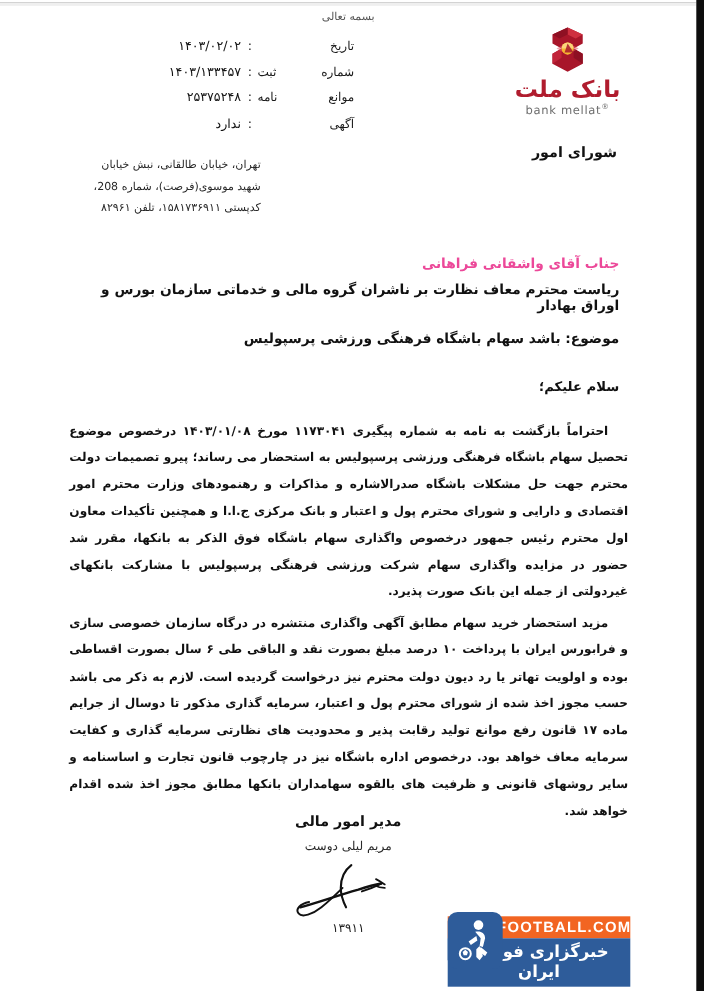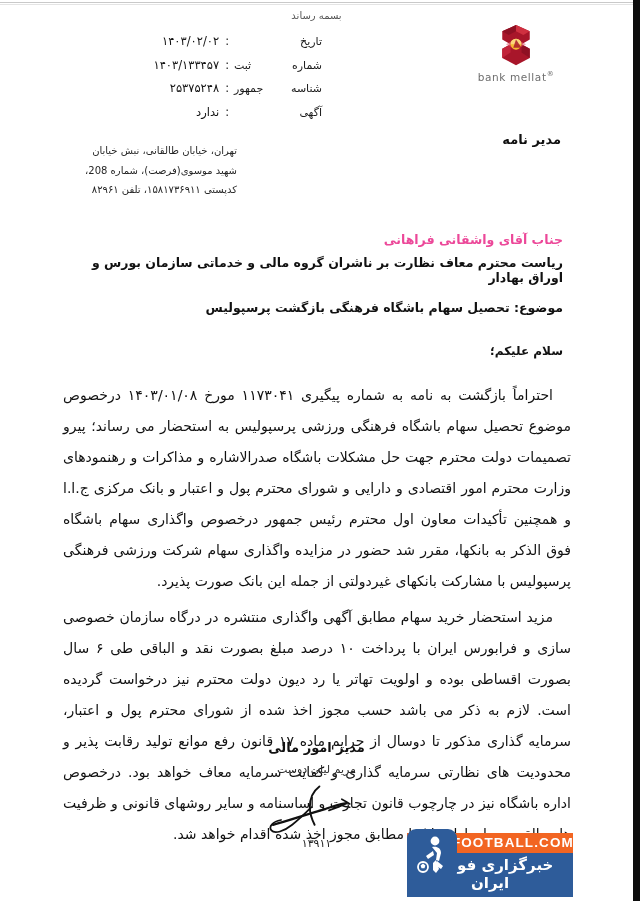--- a/index.html
+++ b/index.html
@@ -190,22 +190,22 @@
     font-weight: bold;
     color: #111;
   }
   .body-text {
     position: absolute;
     top: 380px;
     right: 62px;
     width: 508px;
     direction: rtl;
     text-align: justify;
-    font-size: 14px;
-    font-weight: normal;
+    font-size: 11px;
+    font-weight: bold;
     line-height: 2.22;
     color: #111;
   }
   .body-text p { margin: 0 0 4px 0; text-indent: 18px; }
   .body-text p:last-child { margin-bottom: 0; }
 
   
   .signature {
     position: absolute;
     top: 740px;
@@ -282,74 +282,75 @@
 </head>
 <body>
 
 <div id="page">
 
   <div class="sheet">
 
     <div class="top-rule"></div>
     <div class="top-rule2"></div>
 
-    <div class="basmala">بسمه رساند</div>
+    <div class="basmala">بسمه تعالی</div>
 
     <div class="logo-block">
       <svg class="logo-mark" viewBox="0 0 100 96">
         <path d="M50 2 L80 16 L80 34 L62 44 L80 54 L80 74 L50 90 L20 74 L20 54 L38 44 L20 34 L20 16 Z" fill="#a8162a"></path>
         <path d="M50 2 L80 16 L66 24 L50 16 Z" fill="#cf3040"></path>
         <path d="M20 16 L50 2 L50 16 L34 24 Z" fill="#8e1023"></path>
         <path d="M20 54 L38 44 L38 62 L20 74 Z" fill="#c2243a"></path>
         <path d="M80 54 L80 74 L62 62 L62 44 Z" fill="#8e1023"></path>
         <path d="M28 44 L50 32 L72 44 L50 56 Z" fill="#e3556a" opacity=".55"></path>
         <circle cx="50" cy="44" r="12" fill="#f5b731"></circle>
         <path d="M38 44 a12 12 0 0 1 24 0 z" fill="#fbd57a"></path>
         <path d="M50 34 L62 52 L44 52 Z" fill="#a8162a" opacity=".85"></path>
       </svg>
+      <div class="logo-fa">بانک ملت</div>
       <div class="logo-en"><span>bank mellat</span><sup>®</sup></div>
     </div>
 
     <div class="meta">
       <div class="meta-row">
         <span class="meta-label">تاریخ</span>
         <span class="meta-colon">:</span>
         <span class="meta-value">۱۴۰۳/۰۲/۰۲</span>
       </div>
       <div class="meta-row">
         <span class="meta-label">شماره ثبت</span>
         <span class="meta-colon">:</span>
         <span class="meta-value">۱۴۰۳/۱۳۳۴۵۷</span>
       </div>
       <div class="meta-row">
-        <span class="meta-label">شناسه جمهور</span>
+        <span class="meta-label">موانع نامه</span>
         <span class="meta-colon">:</span>
         <span class="meta-value">۲۵۳۷۵۲۴۸</span>
       </div>
       <div class="meta-row">
         <span class="meta-label">آگهی</span>
         <span class="meta-colon">:</span>
         <span class="meta-value">ندارد</span>
       </div>
     </div>
 
     <div class="address">
       <div>تهران، خیابان طالقانی، نبش خیابان</div>
       <div>شهید موسوی(فرصت)، شماره 208،</div>
       <div>کدپستی ۱۵۸۱۷۳۶۹۱۱، تلفن ۸۲۹۶۱</div>
     </div>
 
-    <div class="dept">مدیر نامه</div>
+    <div class="dept">شورای امور</div>
 
     <div class="addressee">
       <div class="addressee-name">جناب آقای واشقانی فراهانی</div>
       <div class="addressee-title">ریاست محترم معاف نظارت بر ناشران گروه مالی و خدماتی سازمان بورس و اوراق بهادار</div>
     </div>
 
-    <div class="subject">موضوع: تحصیل سهام باشگاه فرهنگی بازگشت پرسپولیس</div>
+    <div class="subject">موضوع: باشد سهام باشگاه فرهنگی ورزشی پرسپولیس</div>
 
     <div class="salutation">سلام علیکم؛</div>
 
     <div class="body-text">
       <p>احتراماً بازگشت به نامه به شماره پیگیری ۱۱۷۳۰۴۱ مورخ ۱۴۰۳/۰۱/۰۸ درخصوص موضوع تحصیل سهام باشگاه فرهنگی ورزشی پرسپولیس به استحضار می رساند؛ پیرو تصمیمات دولت محترم جهت حل مشکلات باشگاه صدرالاشاره و مذاکرات و رهنمودهای وزارت محترم امور اقتصادی و دارایی و شورای محترم پول و اعتبار و بانک مرکزی ج.ا.ا و همچنین تأکیدات معاون اول محترم رئیس جمهور درخصوص واگذاری سهام باشگاه فوق الذکر به بانکها، مقرر شد حضور در مزایده واگذاری سهام شرکت ورزشی فرهنگی پرسپولیس با مشارکت بانکهای غیردولتی از جمله این بانک صورت پذیرد.</p>
       <p>مزید استحضار خرید سهام مطابق آگهی واگذاری منتشره در درگاه سازمان خصوصی سازی و فرابورس ایران با پرداخت ۱۰ درصد مبلغ بصورت نقد و الباقی طی ۶ سال بصورت اقساطی بوده و اولویت تهاتر یا رد دیون دولت محترم نیز درخواست گردیده است. لازم به ذکر می باشد حسب مجوز اخذ شده از شورای محترم پول و اعتبار، سرمایه گذاری مذکور تا دوسال از جرایم ماده ۱۷ قانون رفع موانع تولید رقابت پذیر و محدودیت های نظارتی سرمایه گذاری و کفایت سرمایه معاف خواهد بود. درخصوص اداره باشگاه نیز در چارچوب قانون تجارت و اساسنامه و سایر روشهای قانونی و ظرفیت های بالقوه سهامداران بانکها مطابق مجوز اخذ شده اقدام خواهد شد.</p>
     </div>
 
     <div class="signature">
       <div class="sig-title">مدیر امور مالی</div>

